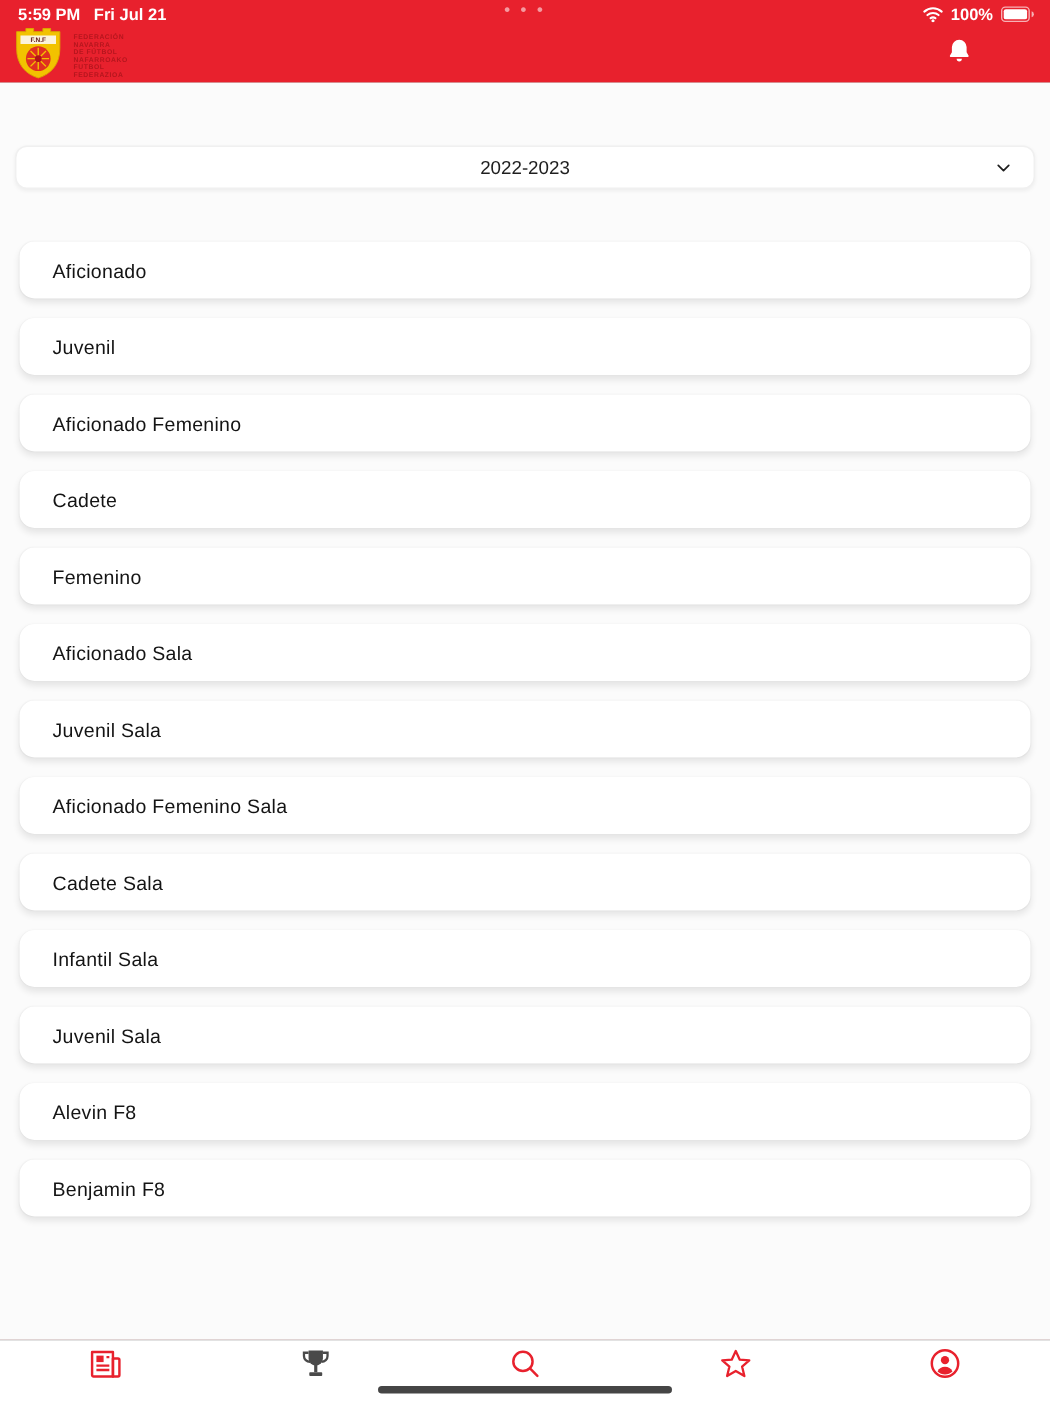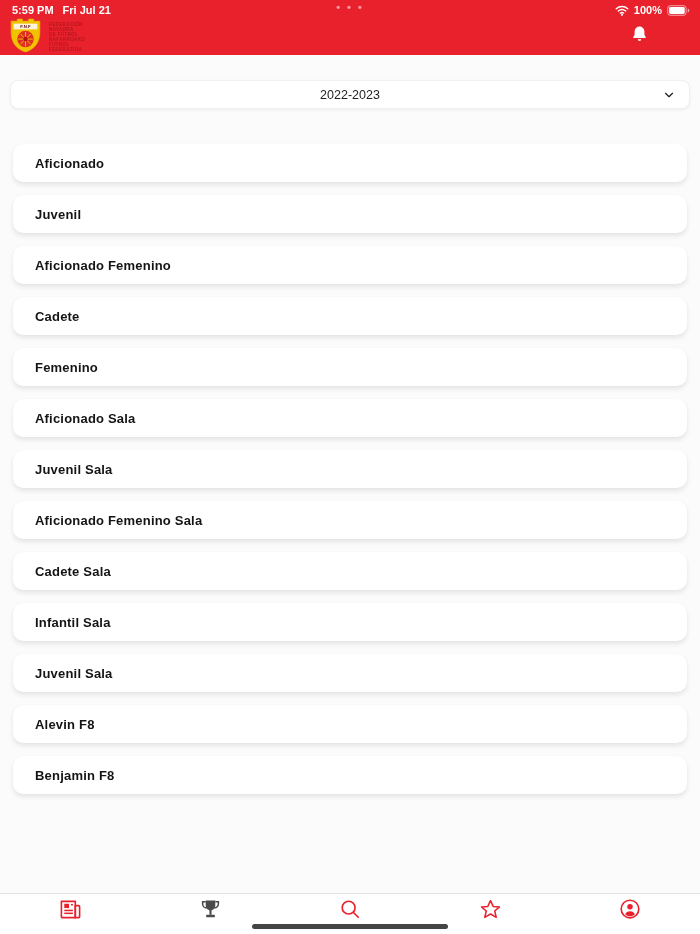--- a/index.html
+++ b/index.html
@@ -12,21 +12,21 @@
   .statusbar {
     position:relative; height:20px; background:#E8212D; color:#fff;
     display:flex; align-items:center; justify-content:space-between;
     padding:0 10px; font-size:11px; font-weight:bold; flex:0 0 auto;
   }
   .sb-left { display:flex; gap:9px; padding-left:2px; }
   .sb-center {
     position:absolute; left:50%; top:1px; transform:translateX(-50%);
     color:rgba(255,255,255,.55); font-size:11px; letter-spacing:2px; font-weight:bold;
   }
-  .sb-right { display:flex; align-items:flex-end; gap:5px; }
+  .sb-right { display:flex; align-items:flex-start; gap:5px; }
 
   
   .header { position:relative; height:35px; background:#E8212D; flex:0 0 auto; }
   .logo { position:absolute; left:10px; top:-2px; display:flex; align-items:flex-start; }
   .org-lines {
     margin-left:8px; margin-top:4px;
     font-size:4.5px; line-height:5px; font-weight:bold; letter-spacing:.4px;
     color:#B5161E; text-transform:uppercase;
   }
   .header-actions { position:absolute; right:12px; top:4px; display:flex; align-items:center; gap:19px; }
@@ -34,30 +34,30 @@
   .hamburger { display:flex; flex-direction:column; gap:3.5px; width:20px; }
   .hamburger span { display:block; height:2.6px; background:#fff; border-radius:1px; }
 
   
   .content { flex:1 1 auto; overflow:hidden; padding:25px 10px 0; position:relative; background:#FBFBFB; }
 
   .season-select {
     height:29px; background:#fff; border:1px solid #F0F0F0; border-radius:8px;
     box-shadow:0 1px 3px rgba(0,0,0,.06);
     display:flex; align-items:center; justify-content:center; position:relative;
-    font-size:12.5px; color:#1f1f1f; cursor:pointer; margin-bottom:35px;
+    font-size:12.5px; color:#1f1f1f; cursor:pointer; margin-bottom:35px;margin-top:17px;
   }
   .season-select .chev { position:absolute; right:13px; top:7px; }
 
   .card {
     margin:0 3px 13px; height:38px; background:#fff; border-radius:10px;
     box-shadow:0 3px 5px rgba(0,0,0,.09), 0 0 1px rgba(0,0,0,.05);
     display:flex; align-items:center; padding-left:22px; cursor:pointer;
   }
-  .card-label { font-weight:bold; font-size:13px; color:#141414; letter-spacing:.2px; }
+  .card-label { font-weight:normal; font-size:13px; color:#141414; letter-spacing:.2px; }
 
   
   .tabbar {
     position:relative; flex:0 0 auto; height:41px; background:#fff;
     border-top:1px solid #E2E2E2; display:flex; z-index:5;
   }
   .tab { flex:1; display:flex; align-items:flex-start; justify-content:center; padding-top:4px; background:none; border:none; cursor:pointer; }
   .home-indicator {
     position:absolute; left:50%; bottom:5px; transform:translateX(-50%);
     width:196px; height:5px; border-radius:3px; background:#454545;

